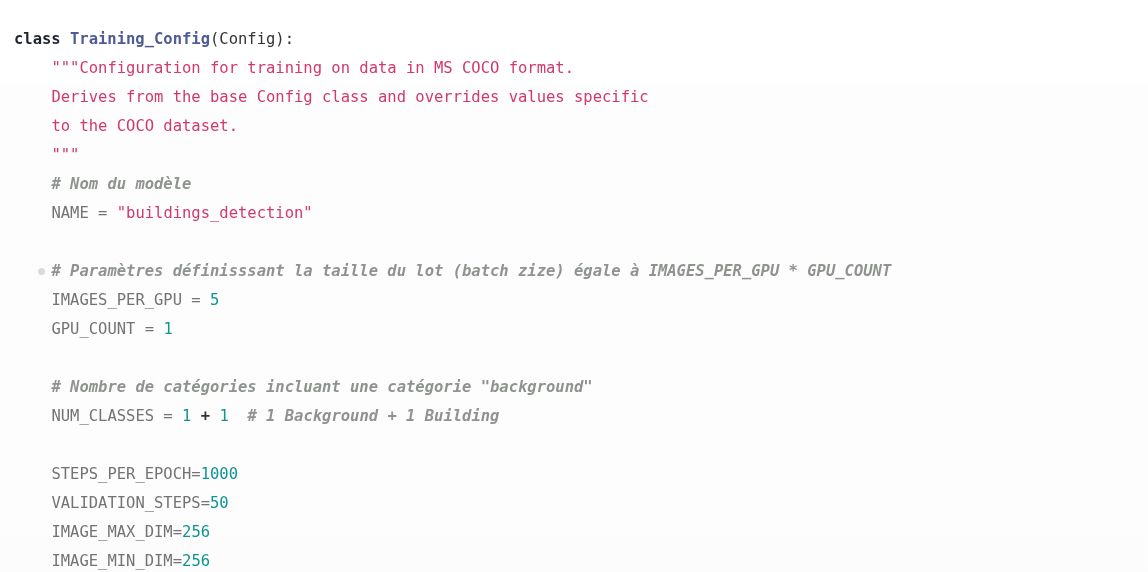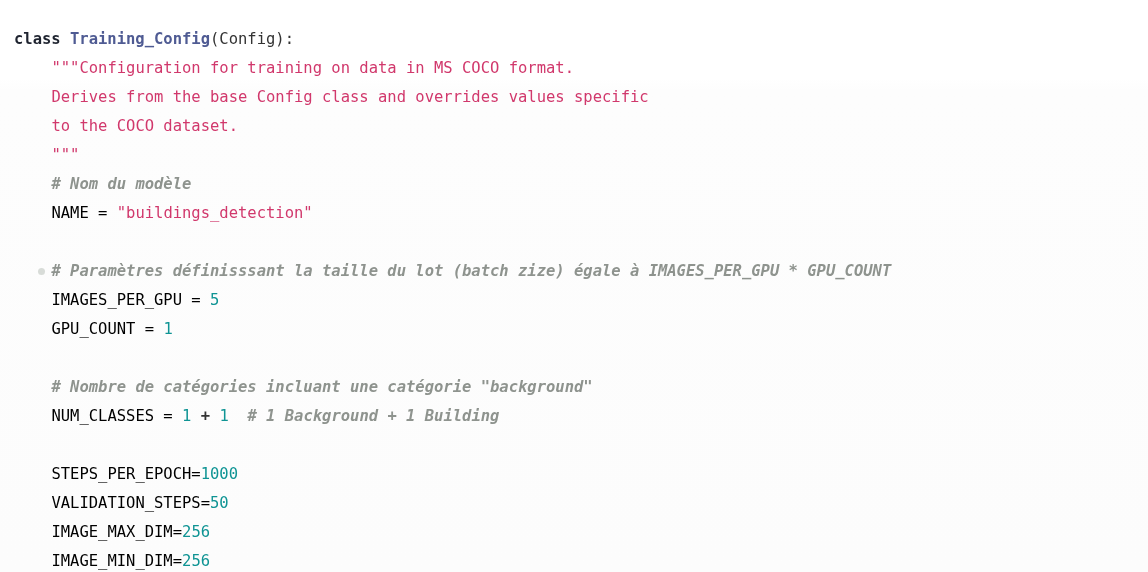--- a/index.html
+++ b/index.html
@@ -37,21 +37,21 @@
     position: relative;
     height: 29px;
     padding-left: 14px;
     white-space: pre;
   }
   .line.blank { color: transparent; }
 
   
   .tok-keyword  { color: #1f2430; font-weight: bold; }
   .tok-classname{ color: #4f5b93; font-weight: bold; }
-  .tok-plain    { color: #000000; }
+  .tok-plain    { color: #737373; }
   .tok-string   { color: #d1386c; }
   .tok-comment  { color: #8e938e; font-style: italic; font-weight: bold; }
   .tok-number   { color: #0f9494; }
   .tok-operator { color: #333333; font-weight: bold; }
   .tok-punct    { color: #333333; }
 
   
   .fold-marker {
     position: absolute;
     left: 38px;

